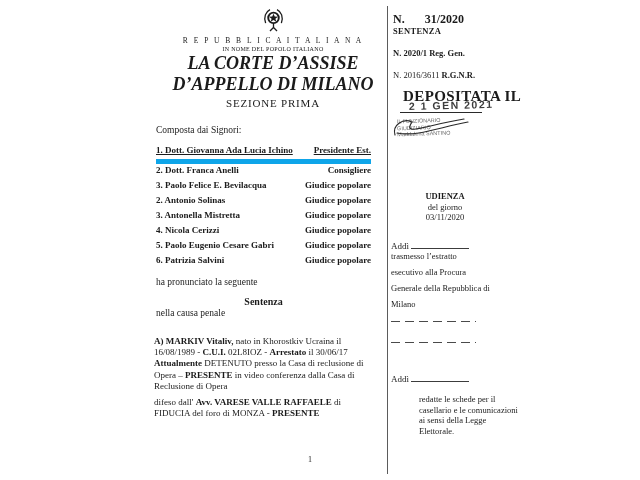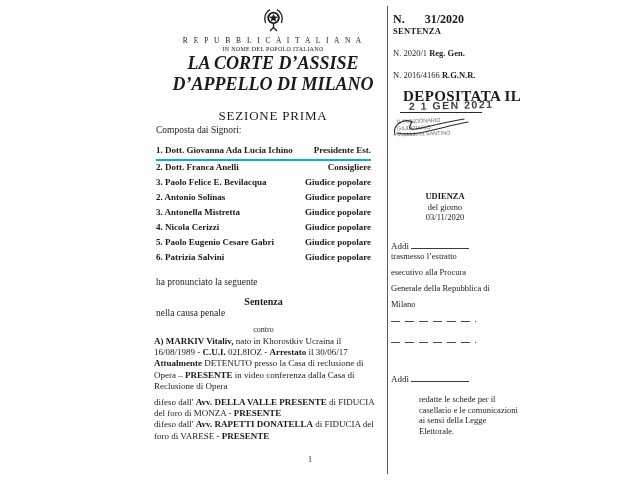--- a/index.html
+++ b/index.html
@@ -6,39 +6,39 @@
   .page{position:relative;width:640px;height:480px;background:#ffffff;overflow:hidden;
         font-family:"Liberation Serif","DejaVu Serif",serif;color:#1b1b1b;}
   .vdivider{position:absolute;left:387px;top:6px;width:1px;height:468px;background:#5b5b5b;}
 
   
   .header{position:absolute;top:8px;left:160px;width:226px;text-align:center;}
   .emblem{display:block;margin:0 auto;}
   .rep{font-size:7.5px;letter-spacing:2px;margin-top:3px;white-space:nowrap;}
   .inname{font-size:6px;letter-spacing:0.3px;margin-top:1px;white-space:nowrap;}
   .court{font-size:18px;font-weight:bold;font-style:italic;line-height:19px;margin-top:2px;white-space:nowrap;}
-  .section{font-size:13px;letter-spacing:0.8px;margin-top:14px;font-family:Liberation Serif, serif;}
+  .section{font-size:11px;letter-spacing:0.8px;margin-top:3px;font-family:Liberation Serif, serif;}
   .composta{position:absolute;top:125px;left:156px;font-size:9.5px;text-align:right;}
   .judges{position:absolute;top:144px;left:156px;width:215px;}
   .judge-row{display:flex;justify-content:space-between;font-weight:bold;font-size:9px;height:15px;line-height:13px;}
-  .judges div.judge-row:first-of-type{border-bottom:2px solid #0ea5e9;}
+  .judges div.judge-row:first-of-type{border-bottom:5px solid #0ea5e9;text-decoration:underline;}
   .pronounce{position:absolute;top:277px;left:156px;font-size:9.5px;}
   .sentenza{position:absolute;top:296px;left:156px;width:215px;text-align:center;font-weight:bold;font-size:10px;}
   .causa{position:absolute;top:308px;left:156px;font-size:9.5px;}
   .contro{position:absolute;top:325px;left:156px;width:215px;text-align:center;font-size:8px;}
   .defendant{position:absolute;top:336px;left:154px;width:224px;font-size:9px;line-height:11.2px;margin:0;}
   .lawyers{position:absolute;top:397px;left:154px;width:224px;font-size:9px;line-height:11.2px;}
   .lawyers p{margin:0;}
   .pagenum{position:absolute;top:455px;left:308px;font-size:8px;}
 
   
   .m-caseno{position:absolute;top:12px;left:393px;font-weight:bold;font-size:12px;text-align:right;}
   .m-caseno .num{margin-left:20px;}
   .m-sentenza{position:absolute;top:26px;left:393px;font-weight:bold;font-size:8.5px;letter-spacing:0.3px;}
-  .m-reggen{position:absolute;top:48px;left:393px;font-size:8.5px;}
+  .m-reggen{position:absolute;top:48px;left:393px;font-size:8.5px;font-weight:bold;}
   .m-rgnr{position:absolute;top:70px;left:393px;font-size:8.5px;}
   .m-depositata{position:absolute;top:88px;left:403px;font-weight:bold;font-size:15px;letter-spacing:0.4px;}
   .m-stampdate{position:absolute;top:99px;left:409px;font-family:"Liberation Sans","DejaVu Sans",sans-serif;
                font-weight:bold;font-size:10.5px;letter-spacing:1.5px;color:#3d3d3d;transform:rotate(-1.5deg);white-space:nowrap;}
   .m-stampline{position:absolute;top:112px;left:400px;width:82px;border-top:1.5px solid #2a2a2a;}
   .m-stamp{position:absolute;top:117px;left:397px;width:78px;color:#6d6d6d;font-size:5.5px;line-height:6.5px;
            font-family:"Liberation Sans","DejaVu Sans",sans-serif;transform:rotate(-2deg);}
   .m-signature{position:absolute;top:110px;left:390px;}
   .m-udienza{position:absolute;top:191px;left:400px;width:90px;text-align:center;font-size:8.5px;line-height:10.5px;}
   .m-udienza .u1{font-weight:bold;}
@@ -116,37 +116,35 @@
 
       <div class="judge-row">
         <span class="jname">6. Patrizia Salvini</span>
         <span class="jrole">Giudice popolare</span>
       </div>
     </div>
 
   <div class="pronounce">ha pronunciato la seguente</div>
   <div class="sentenza">Sentenza</div>
   <div class="causa">nella causa penale</div>
-  <div class="contro">contro</div>
 
   <p class="defendant"><b>A) MARKIV Vitaliv,</b><span> nato in Khorostkiv Ucraina il 16/08/1989 - </span><b>C.U.I.</b><span> 02L8IOZ - </span><b>Arrestato</b><span> il 30/06/17 </span><b>Attualmente</b><span> DETENUTO presso la Casa di reclusione di Opera – </span><b>PRESENTE</b><span> in video conferenza dalla Casa di Reclusione di Opera</span></p>
 
   <div class="lawyers">
-    <p><span>difeso dall' </span><b>Avv. DELLA VALLE PRESENTE</b><span> di FIDUCIA del foro di MONZA - </span><b>PRESENTE</b></p>
-    <p><span>difeso dall' </span><b>Avv. RAPETTI DONATELLA</b><span> di FIDUCIA del foro di VARESE - </span><b>PRESENTE</b></p>
+    <p><span>difeso dall' </span><b>Avv. VARESE VALLE RAFFAELE</b><span> di FIDUCIA del foro di MONZA - </span><b>PRESENTE</b></p>
   </div>
 
   <div class="pagenum">1</div>
 
   <div class="m-caseno">
     <span>N.</span><span class="num">31/2020</span>
   </div>
   <div class="m-sentenza">SENTENZA</div>
   <div class="m-reggen"><span>N. 2020/1 </span><b>Reg. Gen.</b></div>
-  <div class="m-rgnr"><span>N. 2016/4166 </span><b>R.G.N.R.</b></div>
+  <div class="m-rgnr"><span>N. 2016/3611 </span><b>R.G.N.R.</b></div>
 
   <div class="m-depositata">DEPOSITATA IL</div>
   <div class="m-stampdate">2 1 GEN 2021</div>
   <div class="m-stampline"></div>
   <div class="m-stamp">
     <div>IL FUNZIONARIO GIUDIZIARIO</div>
     <div>Maddalena SANTINO</div>
   </div>
   <svg class="m-signature" width="84" height="30" viewBox="0 0 84 30">
     <g fill="none" stroke="#2a2a2a" stroke-width="1.2" stroke-linecap="round">

